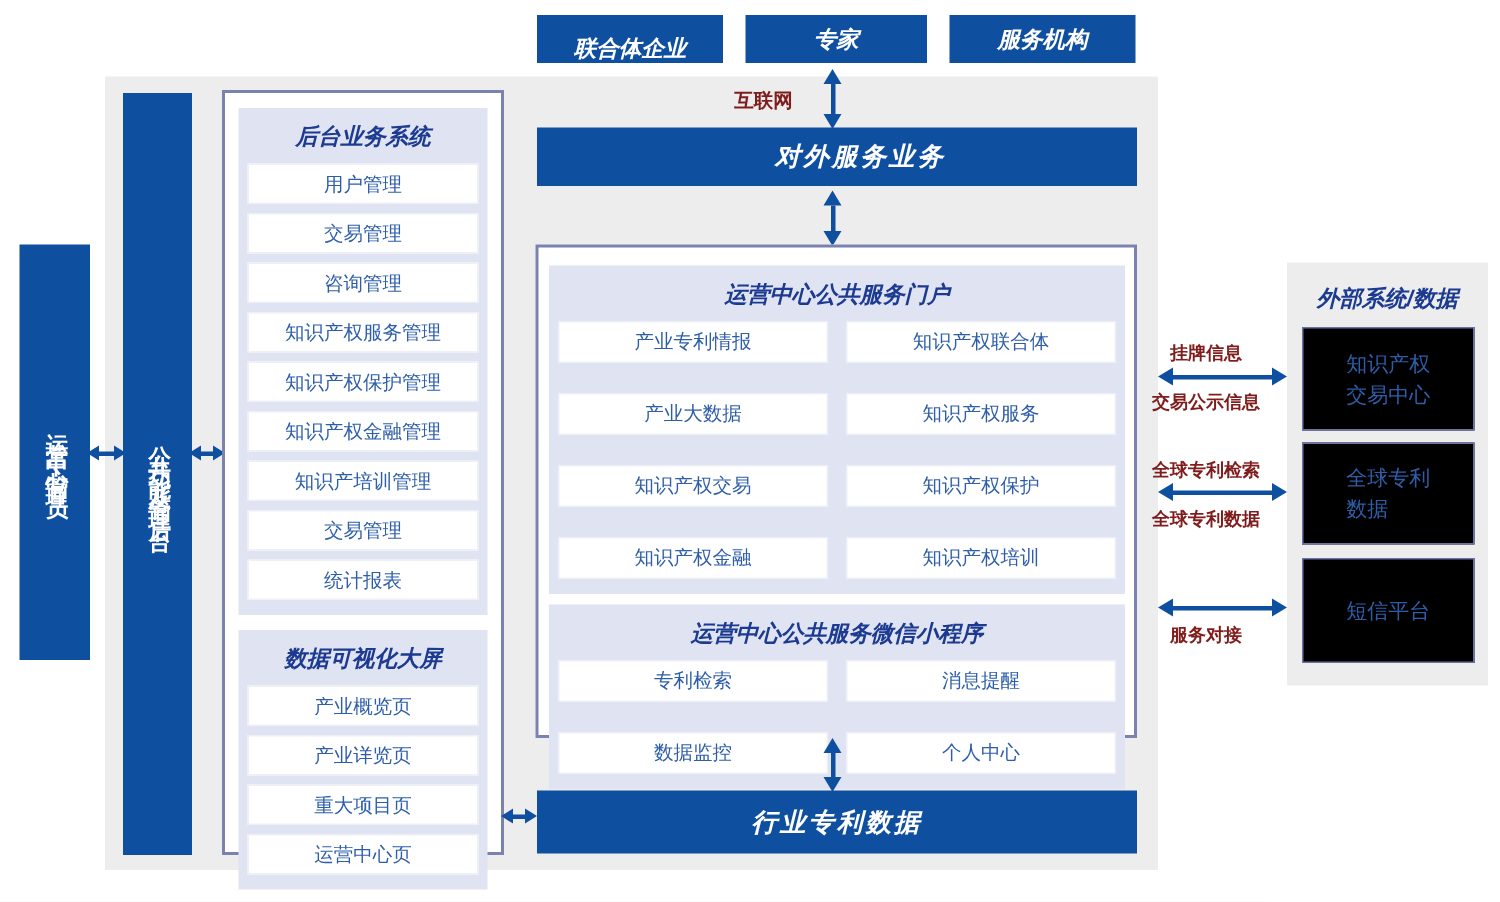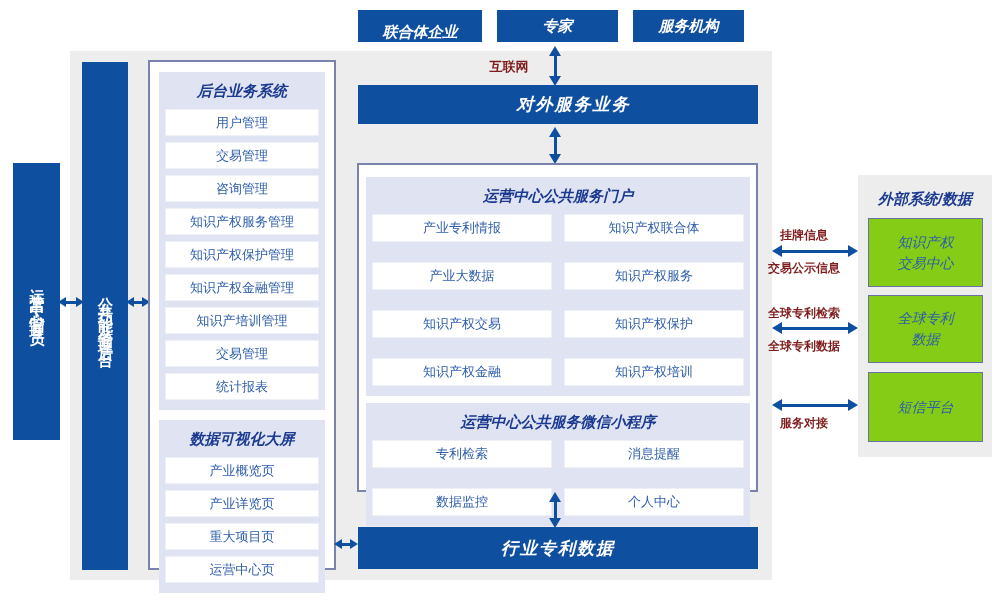--- a/index.html
+++ b/index.html
@@ -26,23 +26,23 @@
   .section{background:#DFE3F2;padding:8px 6px 10px;box-sizing:border-box;}
   .section-title{font-size:15px;font-weight:bold;font-style:italic;color:#1B3A90;
                  text-align:center;margin:2px 0 8px;}
   .item{background:#ffffff;height:25px;line-height:25px;text-align:center;
         font-size:13px;color:#2E5EA9;margin-bottom:6px;border:1px solid #eef0f7;}
   .item:last-child{margin-bottom:0;}
   .grid{display:grid;grid-template-columns:1fr 1fr;gap:20px 12px;}
   .grid .item{height:26px;line-height:26px;margin:0;}
 
   
-  .ext-box{background:#84cc16;border:1.5px solid #6A72A5;color:#2E5EA9;font-size:14px;
-           display:flex;align-items:center;justify-content:center;text-align:center;
-           white-space:pre-line;line-height:1.5;font-style:italic;}
+  .ext-box{background:#000000;border:1.5px solid #6A72A5;color:#2E5EA9;font-size:14px;
+           display:flex;align-items:center;justify-content:center;
+           white-space:pre-line;line-height:1.5;}
   .ext-title{font-size:15px;font-weight:bold;font-style:italic;color:#1B3A90;text-align:center;}
 
   
   .lbl{font-size:12px;font-weight:bold;color:#7f1d1d;text-align:center;}
 
   
   .h-arrow{position:absolute;height:3px;background:#0F4FA0;}
   .h-arrow::before{content:"";position:absolute;left:-10px;top:-5px;
     border-top:6.5px solid transparent;border-bottom:6.5px solid transparent;
     border-right:10px solid #0F4FA0;}
@@ -66,21 +66,21 @@
 
   <div class="abs gray-panel" style="left:70px;top:51px;width:702px;height:529px;"></div>
   <div class="abs gray-panel" style="left:858px;top:175px;width:134px;height:282px;"></div>
 
   <div class="abs blue-box actor" style="left:358px;top:10px;width:124px;height:32px;align-items:flex-end;">
       <span>联合体企业</span>
     </div>
   <div class="abs blue-box actor" style="left:497px;top:10px;width:121px;height:32px;">
       <span>专家</span>
     </div>
-  <div class="abs blue-box actor" style="left:633px;top:10px;width:111px;height:32px;">
+  <div class="abs blue-box actor" style="left:633px;top:10px;width:124px;height:32px;">
       <span>服务机构</span>
     </div>
 
   <div class="abs lbl" style="left:478px;top:58px;width:62px;font-size:13px;">互联网</div>
   <div class="v-arrow" style="left:554px;top:56px;height:20px;"></div>
 
   <div class="abs blue-box wide-bar" style="left:358px;top:85px;width:400px;height:39px;padding-left:31px;">
       <span>对外服务业务</span>
     </div>
 

